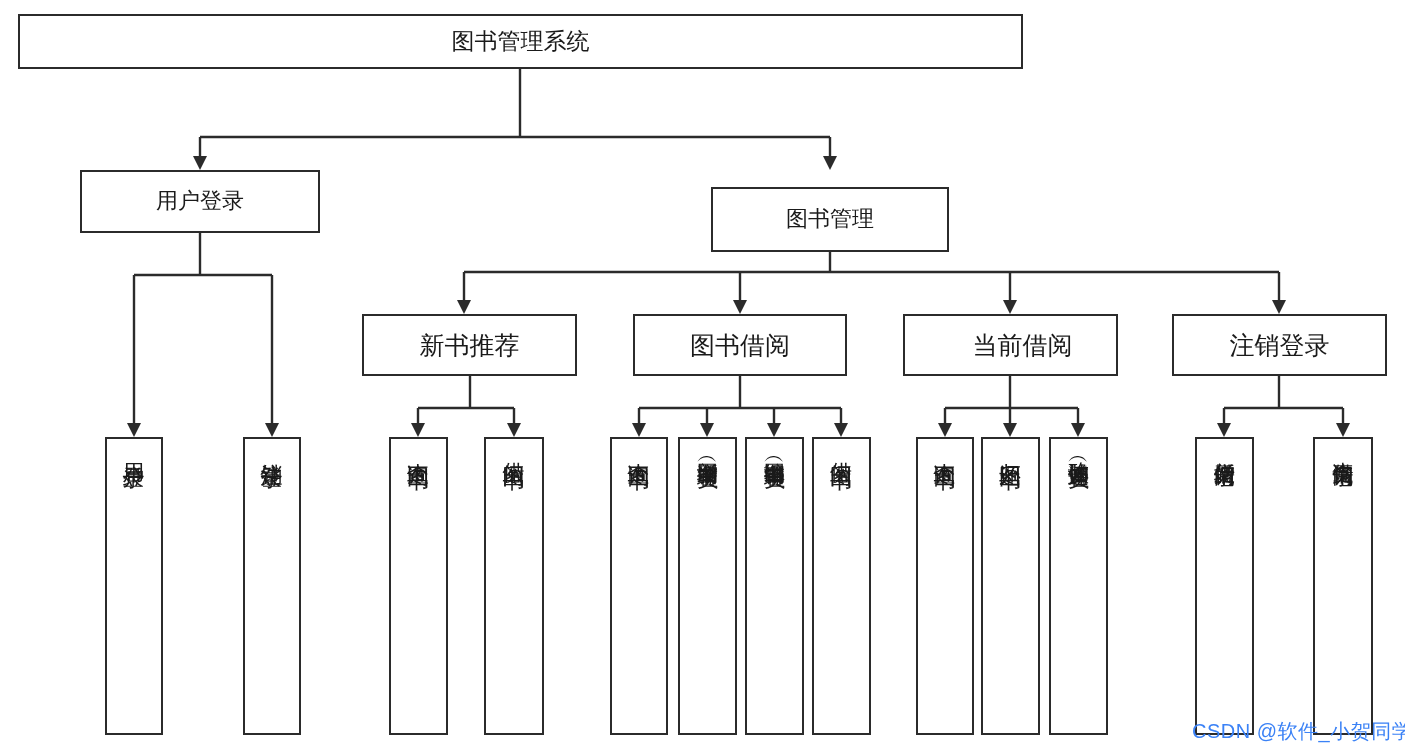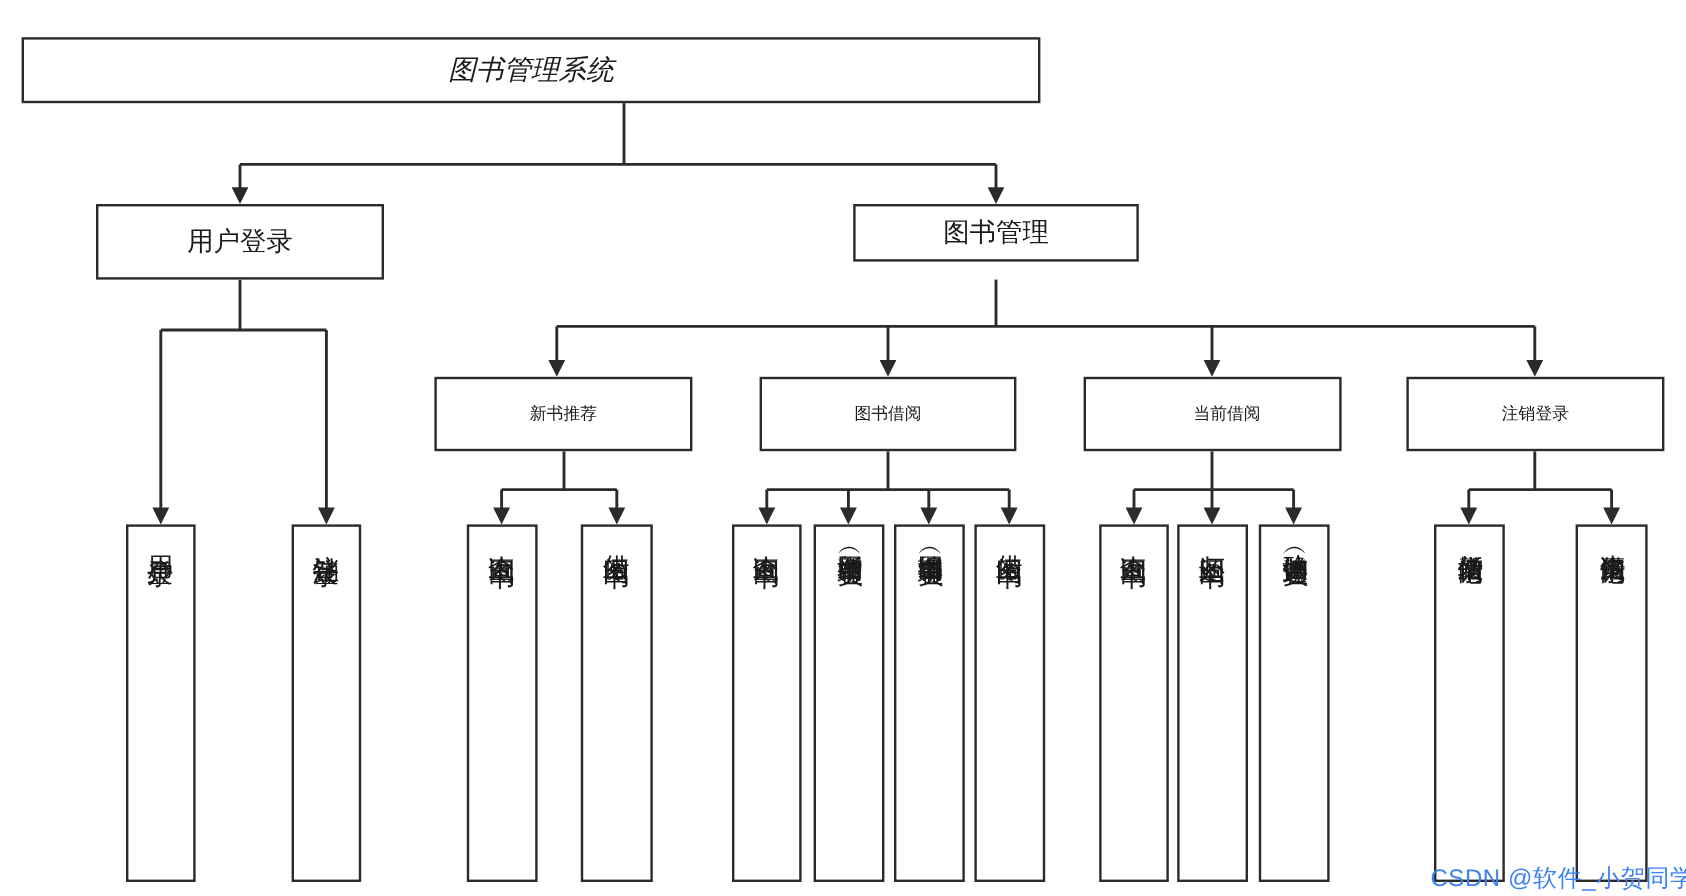--- a/index.html
+++ b/index.html
@@ -36,21 +36,21 @@
   }
   .node-label {
     display: block;
     text-align: center;
     line-height: 1.22;
     color: #1a1a1a;
     white-space: nowrap;
   }
   .lvl0 .node-label { font-size: 23px; }
   .lvl1 .node-label { font-size: 22px; }
-  .lvl2 .node-label { font-size: 14px; }
+  .lvl2 .node-label { font-size: 25px; }
   .leaf {
     align-items: flex-start;
     padding-top: 6px;
   }
   .leaf .node-label {
     font-size: 22px;
     writing-mode: vertical-rl;
     text-orientation: upright;
     letter-spacing: 2px;
     line-height: 1.05;
@@ -130,28 +130,28 @@
     </g>
 
     <g stroke="#2b2b2b" stroke-width="2.4" fill="none">
       <path d="M 1279 376 L 1279 408"></path>
       <path d="M 1224 408 L 1343 408"></path>
       <path d="M 1224 408 L 1224 430" marker-end="url(#arrow)"></path>
       <path d="M 1343 408 L 1343 430" marker-end="url(#arrow)"></path>
     </g>
   </svg>
 
-  <div class="node lvl0" style="left:18px; top:31px; width:849px; height:55px;font-style:italic;">
+  <div class="node lvl0" style="left:18px; top:14px; width:1005px; height:55px;">
     <span class="node-label">图书管理系统</span>
   </div>
 
   <div class="node lvl1" style="left:80px; top:170px; width:240px; height:63px;">
     <span class="node-label">用户登录</span>
   </div>
-  <div class="node lvl1" style="left:711px; top:170px; width:238px; height:48px;">
+  <div class="node lvl1" style="left:711px; top:187px; width:238px; height:65px;">
     <span class="node-label">图书管理</span>
   </div>
 
   <div class="node lvl2" style="left:362px; top:314px; width:215px; height:62px;">
     <span class="node-label">新书推荐</span>
   </div>
   <div class="node lvl2" style="left:633px; top:314px; width:214px; height:62px;align-items:center;">
     <span class="node-label">图书借阅</span>
   </div>
   <div class="node lvl2" style="left:903px; top:314px; width:215px; height:62px;padding-left:24px;">

